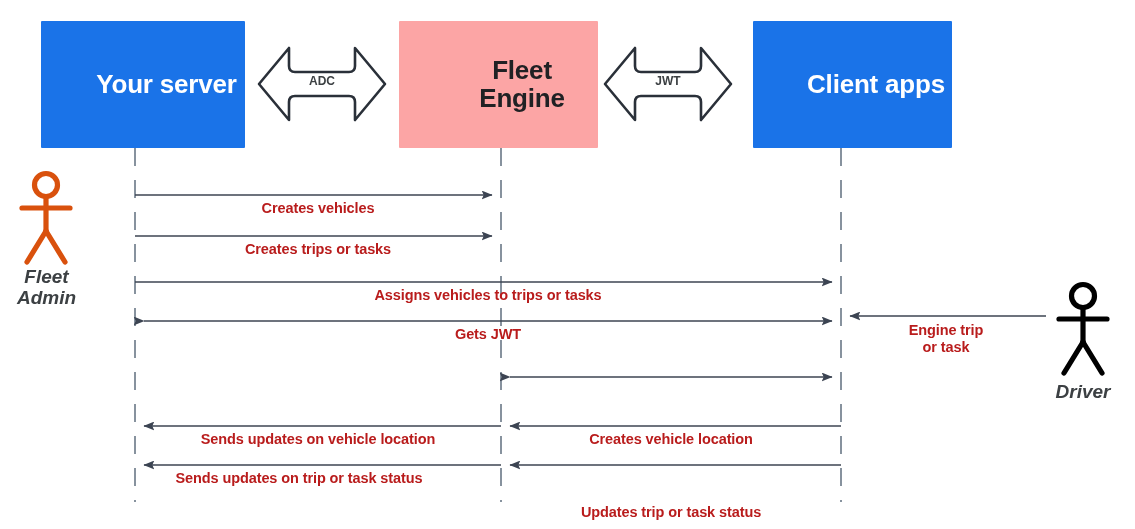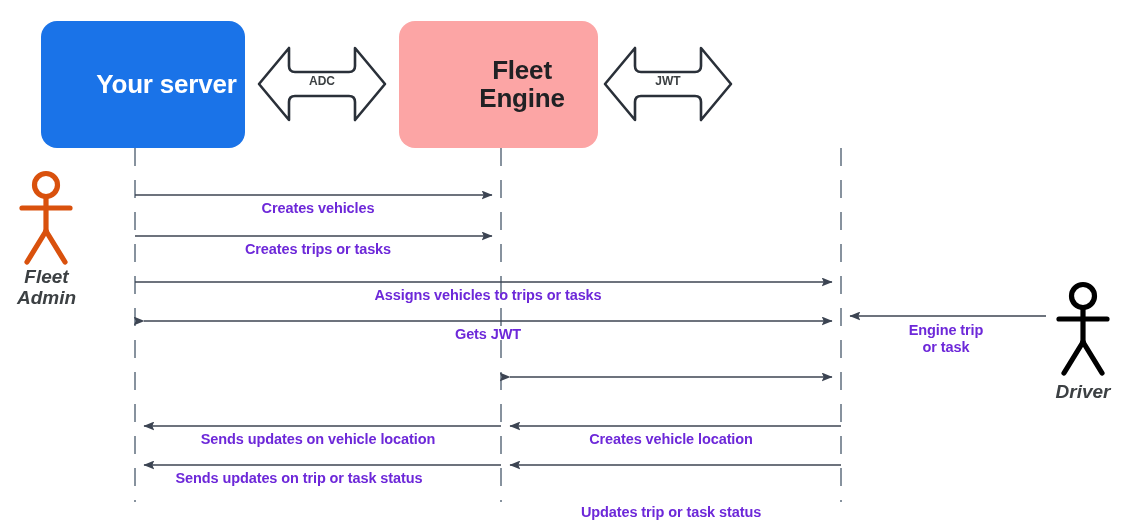--- a/index.html
+++ b/index.html
@@ -12,21 +12,21 @@
   }
   #diagram-root {
     position: relative;
     width: 1135px;
     height: 529px;
     background: #ffffff;
     overflow: hidden;
   }
   .node-box {
     position: absolute;
-    border-radius: 16px;
+    border-radius: 1px;
     display: flex;
     align-items: center;
     justify-content: center;
     font-weight: bold;
     font-size: 26px;
     letter-spacing: -0.2px;
     box-sizing: border-box;
     padding-left: 47px;
   }
   .node-label {
@@ -40,21 +40,21 @@
     font-weight: bold;
     font-size: 19px;
     color: #3C4043;
     line-height: 1.12;
     font-style: italic;
   }
   .msg-label {
     position: absolute;
     font-weight: bold;
     font-size: 14.5px;
-    color: #6d28d9;
+    color: #b91c1c;
     text-align: center;
     white-space: nowrap;
     line-height: 1.18;
     letter-spacing: -0.1px;
   }
   .badge-label {
     position: absolute;
     font-weight: bold;
     font-size: 12px;
     color: #3C4043;
@@ -130,20 +130,23 @@
   </svg>
 
   <div class="node-box" style="left:41px; top:21px; width:204px; height:127px; background:#1A73E8; color:#FFFFFF;">
     <span class="node-label">Your server</span>
   </div>
 
   <div class="node-box" style="left:399px; top:21px; width:199px; height:127px; background:#fca5a5; color:#202124;">
     <span class="node-label">Fleet Engine</span>
   </div>
 
+  <div class="node-box" style="left:753px; top:21px; width:199px; height:127px; background:#1A73E8; color:#FFFFFF;">
+    <span class="node-label">Client apps</span>
+  </div>
 
   <div class="badge-label" style="left:282px; top:74px; width:80px;">ADC</div>
   <div class="badge-label" style="left:628px; top:74px; width:80px;">JWT</div>
 
   <div class="actor-label" style="left:0px; top:266px; width:93px;">
     <div>Fleet</div>
     <div>Admin</div>
   </div>
 
   <div class="actor-label" style="left:1035px; top:381px; width:96px;">

